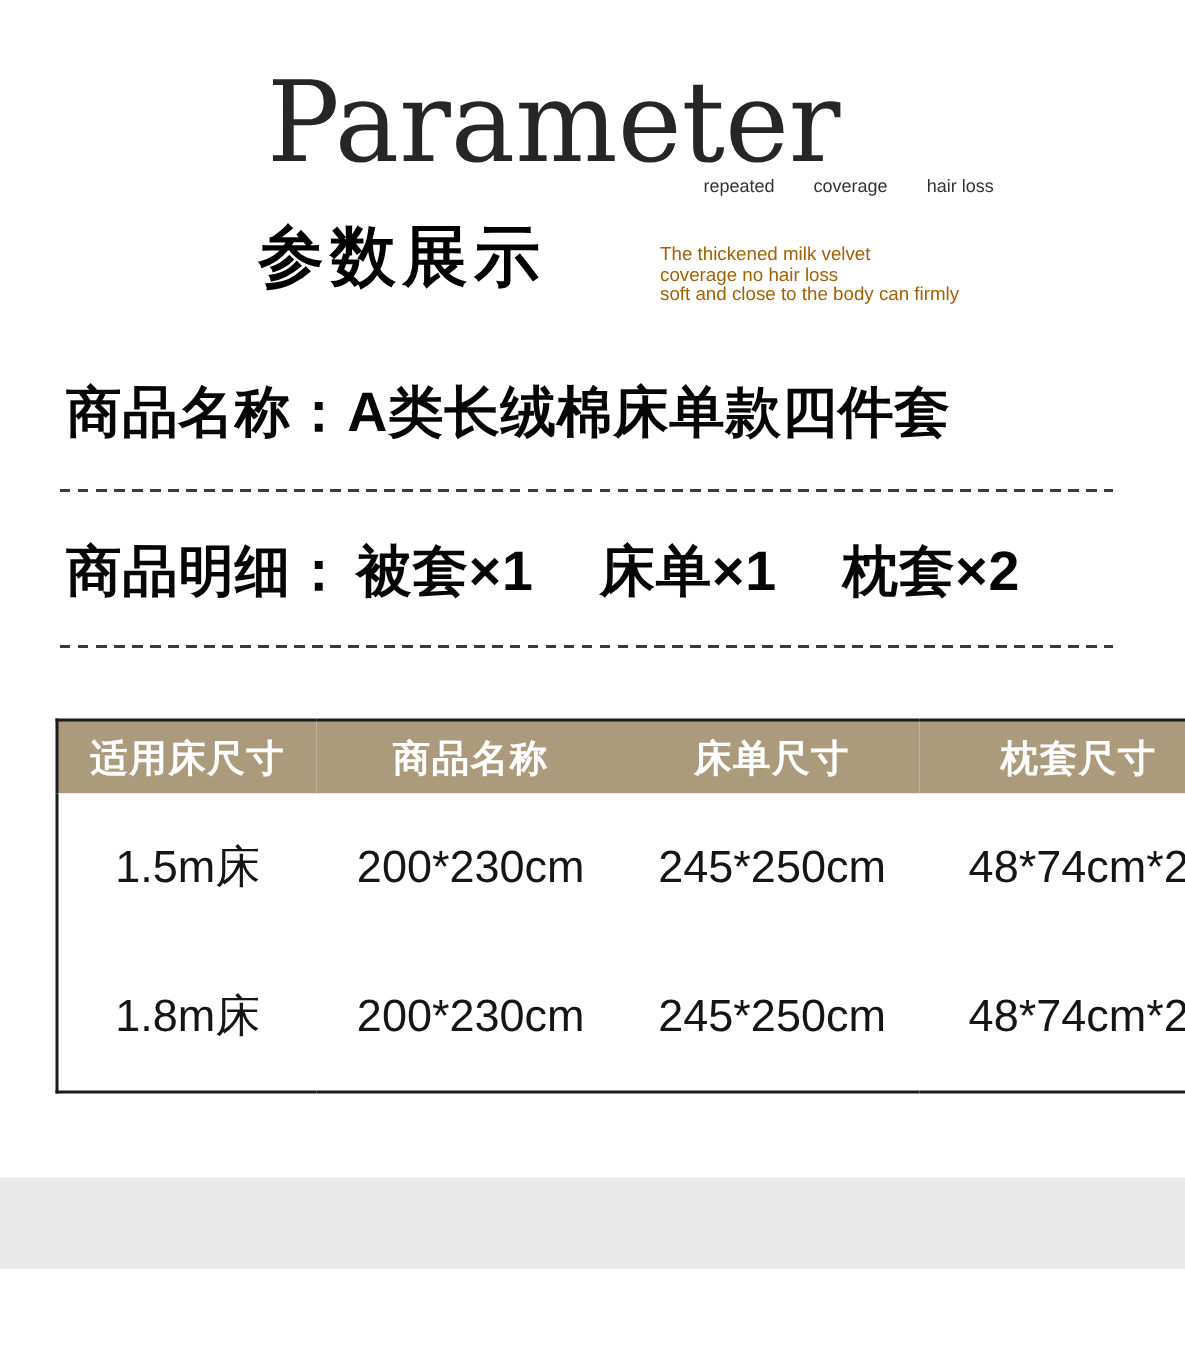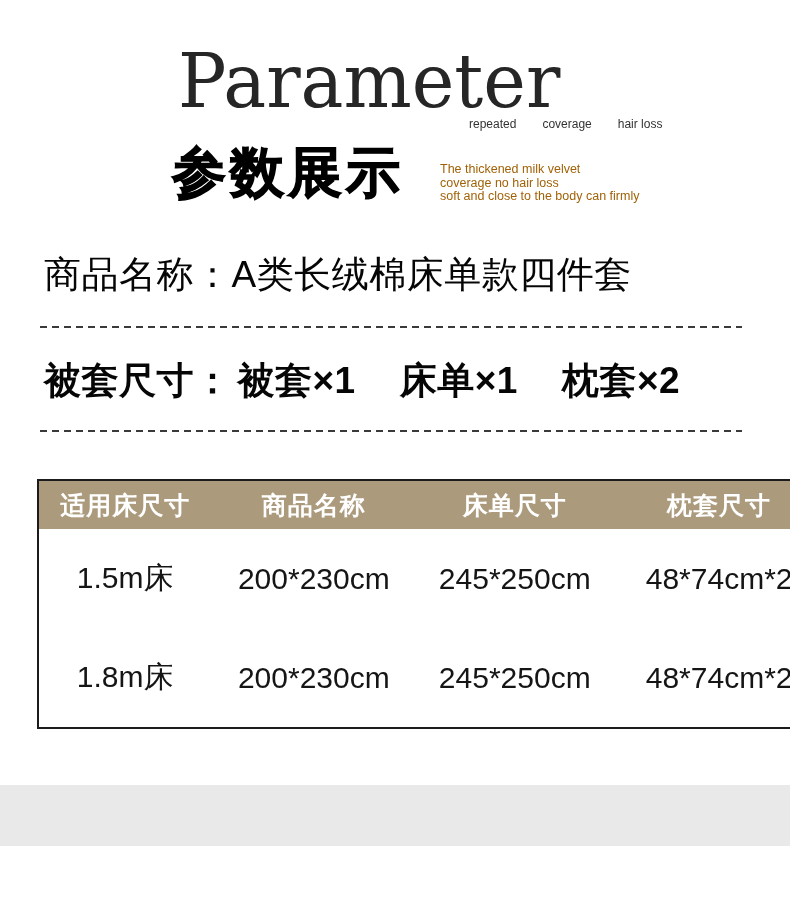--- a/index.html
+++ b/index.html
@@ -25,38 +25,38 @@
   }
   .tag-row{
     position:absolute;left:437px;top:117px;
     display:flex;gap:26px;
     font-size:12px;color:#333;
     white-space:nowrap;
     padding-left:32px;
   }
   .title-cn{
     position:absolute;left:172px;top:141px;
-    font-size:54px;line-height:62px;
-    font-weight:700;
+    font-size:44px;line-height:62px;
+    font-weight:400;
     letter-spacing:4px;
     color:#000;
     -webkit-text-stroke:1.2px #000;
   }
   .desc{
     position:absolute;left:440px;top:163px;
     font-size:12.5px;line-height:13.5px;
     color:#a16207;
     white-space:nowrap;
   }
 
   
   .name-row{
     position:absolute;left:44px;top:253px;
     font-size:37px;line-height:44px;
-    font-weight:400;
+    font-weight:700;
     letter-spacing:0.5px;
     color:#060606;
     white-space:nowrap;
   }
   .detail-row{
     position:absolute;left:44px;top:359px;
     font-size:37px;line-height:44px;
     font-weight:700;
     letter-spacing:0.5px;
     color:#060606;
@@ -127,21 +127,21 @@
     <div>soft and close to the body can firmly</div>
   </div>
 
   <div class="name-row">
     <span>商品名称：</span><span>A类长绒棉床单款四件套</span>
   </div>
 
   <div class="dash dash-1"></div>
 
   <div class="detail-row">
-    <span>被套尺寸：</span><span class="detail-item first">被套×1</span><span class="detail-item">床单×1</span><span class="detail-item">枕套×2</span>
+    <span>商品明细：</span><span class="detail-item first">被套×1</span><span class="detail-item">床单×1</span><span class="detail-item">枕套×2</span>
   </div>
 
   <div class="dash dash-2"></div>
 
   <table class="size-table">
     <colgroup>
       <col style="width:22%">
         <col style="width:26%">
         <col style="width:25%">
         <col style="width:27%">

